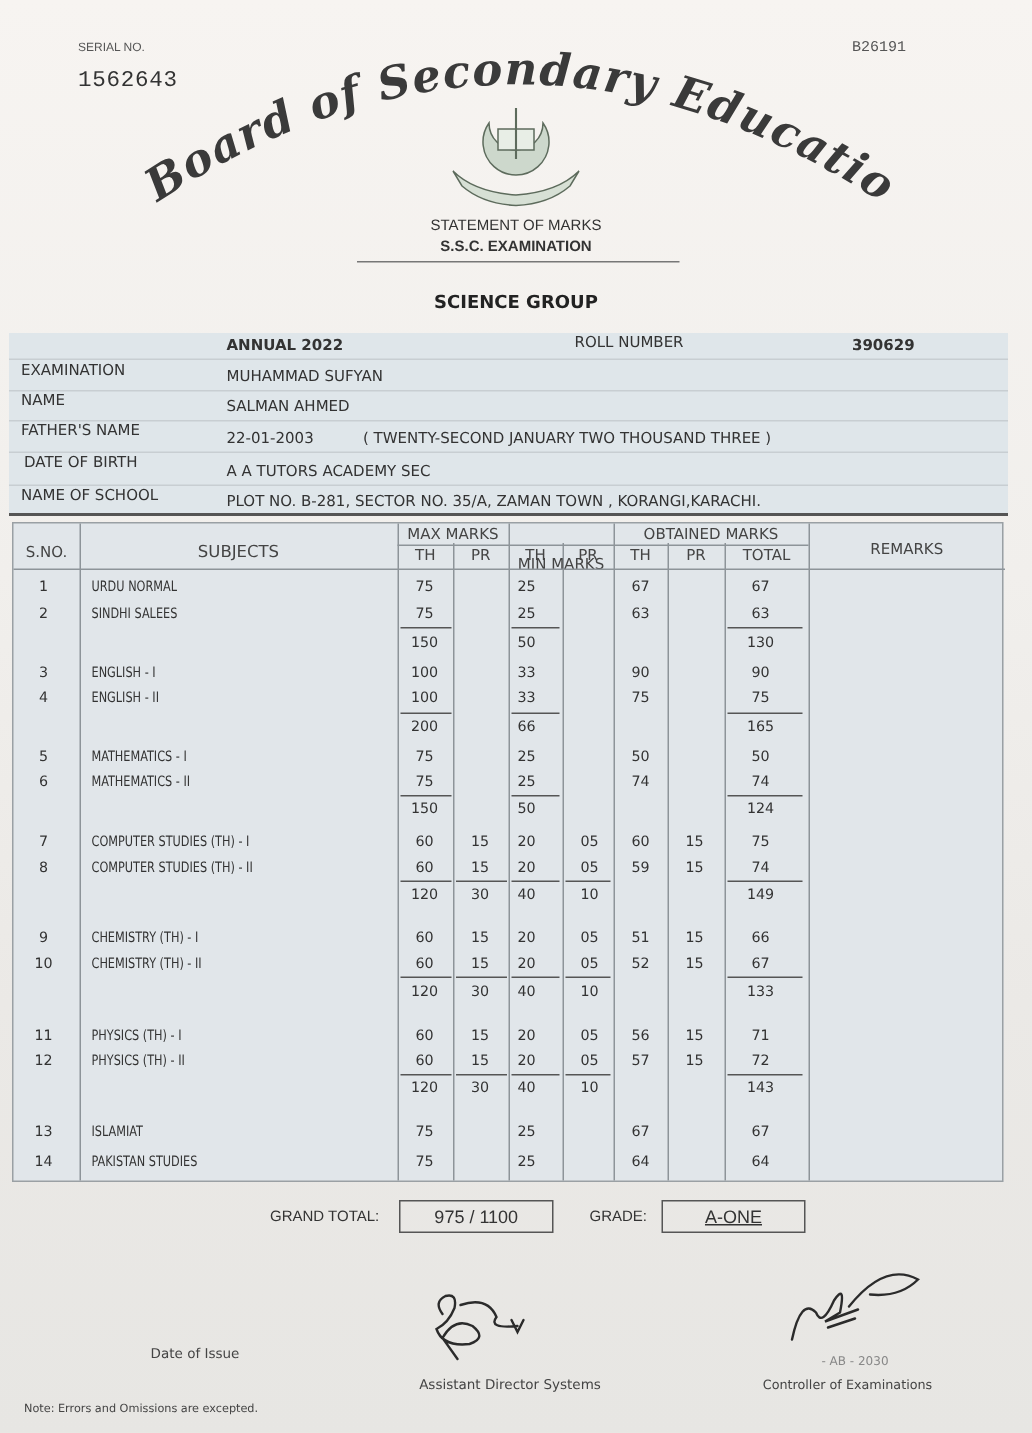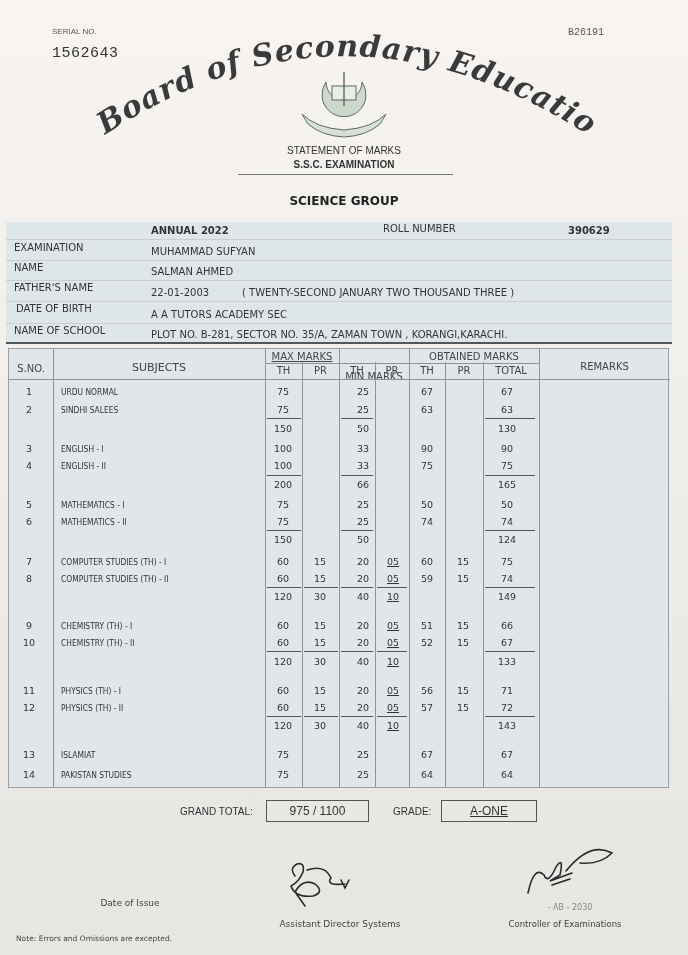--- a/index.html
+++ b/index.html
@@ -36,21 +36,21 @@
 
   .marks { position: absolute; left: 8px; top: 348px; width: 661px; height: 440px; background: #e1e6ea; border: 1px solid #9aa0a4; }
   .vline { position: absolute; top: 0; width: 1px; background: #8d9499; height: 438px; }
   .hdr { position: absolute; font-size: 10px; color:#444; text-align: center; font-family:"DejaVu Sans", sans-serif; }
   .hdr-line { position: absolute; height: 1px; background: #8d9499; }
   .row { position: absolute; left: 0; width: 661px; height: 14px; font-size: 9.5px; color:#333; }
   .row .sn { position: absolute; left: 0; width: 40px; text-align: center; top: 0; }
   .row .subj { position: absolute; left: 52px; top: 0; font-size: 9.5px; font-family: "DejaVu Sans Condensed","DejaVu Sans", sans-serif; transform: scaleX(0.88); transform-origin: left; white-space: nowrap; }
   .cell { position: absolute; top: 0; text-align: center; width: 36px; }
   .c-maxth { left: 256px; } .c-maxpr { left: 293px; }
-  .c-minth { left: 330px; padding-left: 12px; } .c-minpr { left: 366px; text-decoration: underline; }
+  .c-minth { left: 318px; padding-left: 12px; } .c-minpr { left: 366px; }
   .c-obth { left: 400px; } .c-obpr { left: 436px; } .c-total { left: 476px; width: 44px; }
   .underline { position: absolute; height: 1px; background:#555; }
 
   .gt { position: absolute; top: 800px; left: 0; width: 688px; height: 24px; font-size: 10px; font-family:"Liberation Sans", sans-serif; color:#333; }
   .gt .lbl1 { position: absolute; left: 180px; top: 6px; }
   .gt .box1 { position: absolute; left: 266px; top: 0px; width: 103px; height: 22px; border: 1px solid #555; text-align: center; line-height: 20px; font-size: 12px; }
   .gt .lbl2 { position: absolute; left: 393px; top: 6px; }
   .gt .box2 { position: absolute; left: 441px; top: 0px; width: 96px; height: 22px; border: 1px solid #555; text-align: center; line-height: 20px; font-size: 12px; text-decoration: underline; }
 
   .footer-text { position: absolute; font-size: 9px; color:#444; font-family:"DejaVu Sans", sans-serif; text-align:center; }
@@ -120,21 +120,21 @@
     <div class="vline" style="left:293px; top:13px; height:425px;"></div>
     <div class="vline" style="left:330px;"></div>
     <div class="vline" style="left:366px; top:13px; height:425px;"></div>
     <div class="vline" style="left:400px;"></div>
     <div class="vline" style="left:436px; top:13px; height:425px;"></div>
     <div class="vline" style="left:474px; top:13px; height:425px;"></div>
     <div class="vline" style="left:530px;"></div>
 
     <div class="hdr" style="left:0; width:44px; top:14px;">S.NO.</div>
     <div class="hdr" style="left:44px; width:212px; top:12px; font-size:11px;">SUBJECTS</div>
-    <div class="hdr" style="left:256px; width:74px; top:2px;text-decoration:underline;">MAX MARKS</div>
+    <div class="hdr" style="left:256px; width:74px; top:2px;">MAX MARKS</div>
     <div class="hdr" style="left:330px; width:70px; top:2px;margin-top:20px;">MIN MARKS</div>
     <div class="hdr" style="left:400px; width:130px; top:2px;">OBTAINED MARKS</div>
     <div class="hdr" style="left:530px; width:131px; top:12px;">REMARKS</div>
     <div class="hdr-line" style="left:256px; width:274px; top:14px;"></div>
     <div class="hdr" style="left:256px; width:37px; top:16px;">TH</div>
     <div class="hdr" style="left:293px; width:37px; top:16px;">PR</div>
     <div class="hdr" style="left:330px; width:36px; top:16px;">TH</div>
     <div class="hdr" style="left:366px; width:34px; top:16px;">PR</div>
     <div class="hdr" style="left:400px; width:36px; top:16px;">TH</div>
     <div class="hdr" style="left:436px; width:38px; top:16px;">PR</div>

